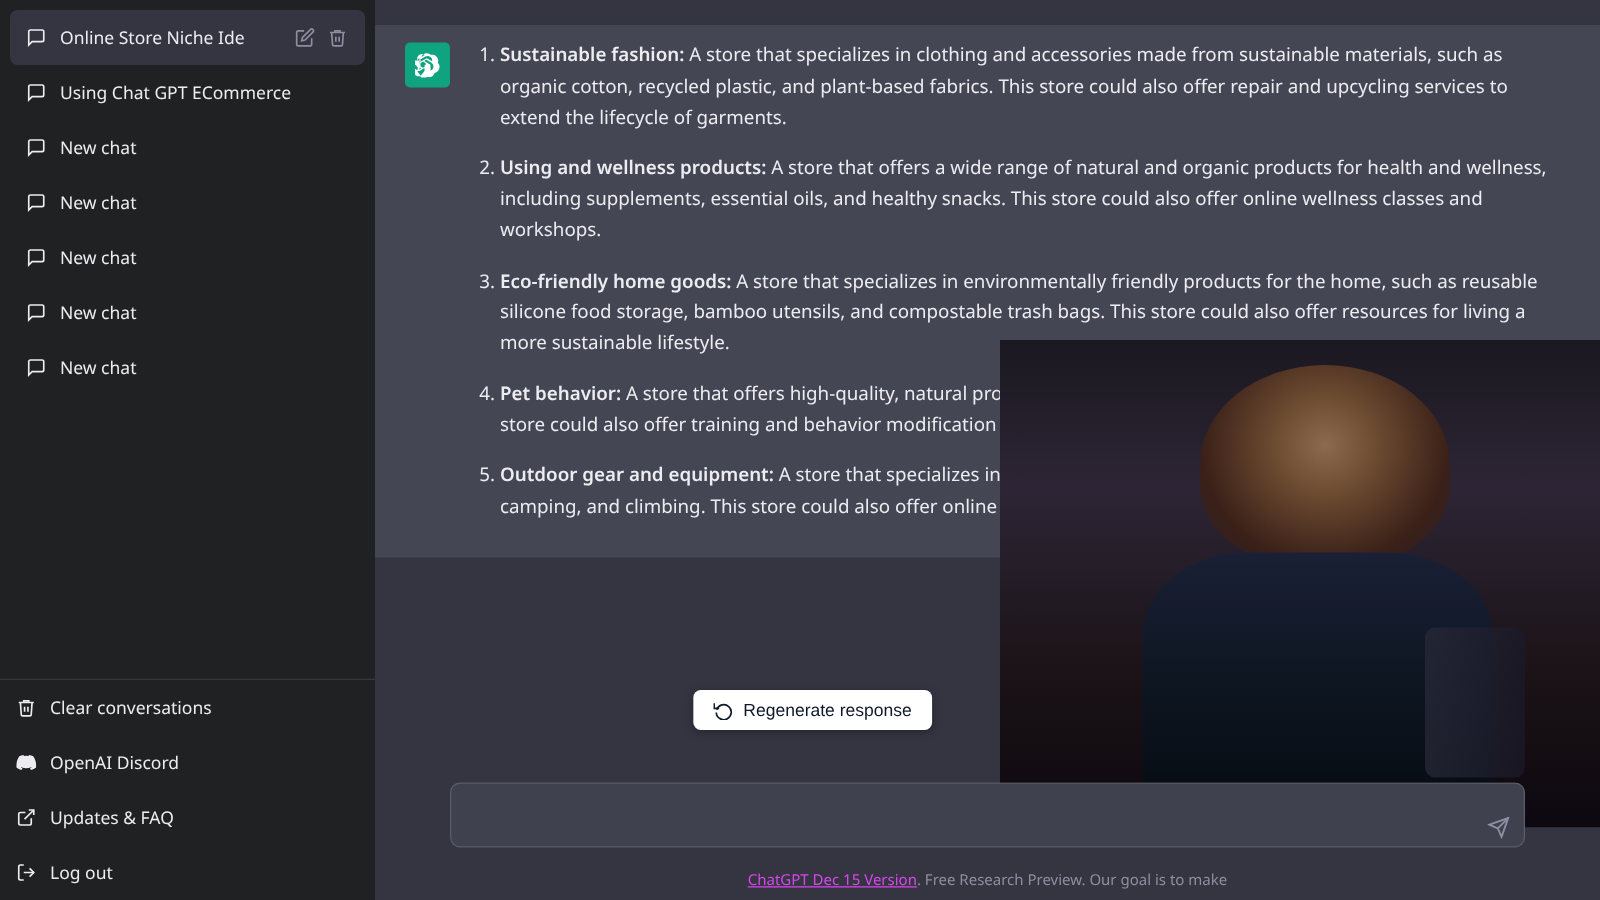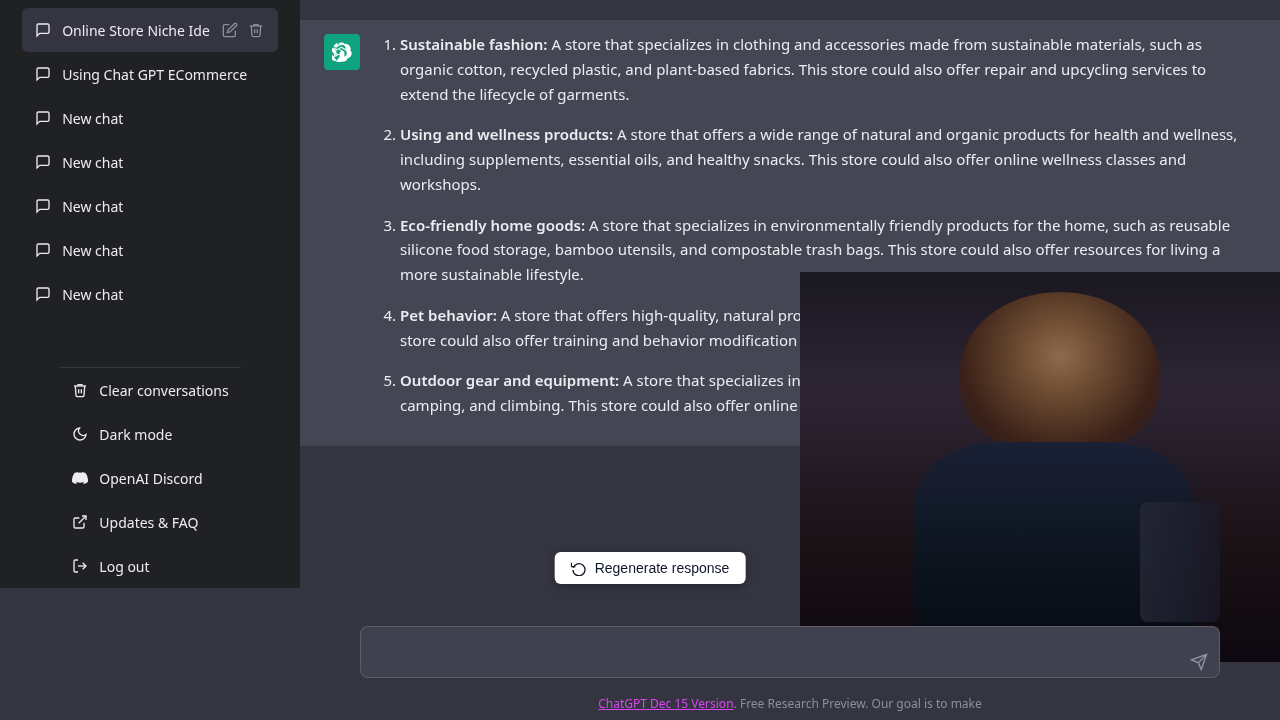--- a/index.html
+++ b/index.html
@@ -5,23 +5,22 @@
     * { margin: 0; padding: 0; box-sizing: border-box; }
     body { font-family: 'Söhne', ui-sans-serif, system-ui, -apple-system, sans-serif; background: #343541; color: #fff; display: flex; width: 1280px; height: 720px; overflow: hidden; }
 
     
     #sidebar {
       width: 300px;
       min-width: 300px;
       background: #202123;
       display: flex;
       flex-direction: column;
-      height: 588px;
+      height: 720px;
       overflow: hidden;
-      align-items: center;
     }
 
     .sidebar-top {
       padding: 8px;
       flex: 1;
       overflow-y: auto;
     }
 
     .sidebar-item {
       display: flex;
@@ -303,28 +302,20 @@
             <polyline points="3 6 5 6 21 6"></polyline>
             <path d="M19 6l-1 14a2 2 0 0 1-2 2H8a2 2 0 0 1-2-2L5 6"></path>
             <path d="M10 11v6M14 11v6"></path>
             <path d="M9 6V4h6v2"></path>
           </svg>
       </span>
       <span class="sidebar-item-label">Clear conversations</span>
     </div>
     <div class="sidebar-item">
       <span class="sidebar-item-icon">
-        <svg width="16" height="16" viewBox="0 0 24 24" fill="none" stroke="currentColor" stroke-width="2">
-            <path d="M21 12.79A9 9 0 1 1 11.21 3 7 7 0 0 0 21 12.79z"></path>
-          </svg>
-      </span>
-      <span class="sidebar-item-label">Dark mode</span>
-    </div>
-    <div class="sidebar-item">
-      <span class="sidebar-item-icon">
         <svg width="16" height="16" viewBox="0 0 24 24" fill="currentColor">
             <path d="M20.317 4.37a19.791 19.791 0 0 0-4.885-1.515.074.074 0 0 0-.079.037c-.21.375-.444.864-.608 1.25a18.27 18.27 0 0 0-5.487 0 12.64 12.64 0 0 0-.617-1.25.077.077 0 0 0-.079-.037A19.736 19.736 0 0 0 3.677 4.37a.07.07 0 0 0-.032.027C.533 9.046-.32 13.58.099 18.057c.002.022.015.043.031.056a19.9 19.9 0 0 0 5.993 3.03.078.078 0 0 0 .084-.028c.462-.63.874-1.295 1.226-1.994a.076.076 0 0 0-.041-.106 13.107 13.107 0 0 1-1.872-.892.077.077 0 0 1-.008-.128 10.2 10.2 0 0 0 .372-.292.074.074 0 0 1 .077-.01c3.928 1.793 8.18 1.793 12.062 0a.074.074 0 0 1 .078.01c.12.098.246.198.373.292a.077.077 0 0 1-.006.127 12.299 12.299 0 0 1-1.873.892.077.077 0 0 0-.041.107c.36.698.772 1.362 1.225 1.993a.076.076 0 0 0 .084.028 19.839 19.839 0 0 0 6.002-3.03.077.077 0 0 0 .032-.054c.5-5.177-.838-9.674-3.549-13.66a.061.061 0 0 0-.031-.03z"></path>
           </svg>
       </span>
       <span class="sidebar-item-label">OpenAI Discord</span>
     </div>
     <div class="sidebar-item">
       <span class="sidebar-item-icon">
         <svg width="16" height="16" viewBox="0 0 24 24" fill="none" stroke="currentColor" stroke-width="2">
             <path d="M18 13v6a2 2 0 0 1-2 2H5a2 2 0 0 1-2-2V8a2 2 0 0 1 2-2h6"></path>

